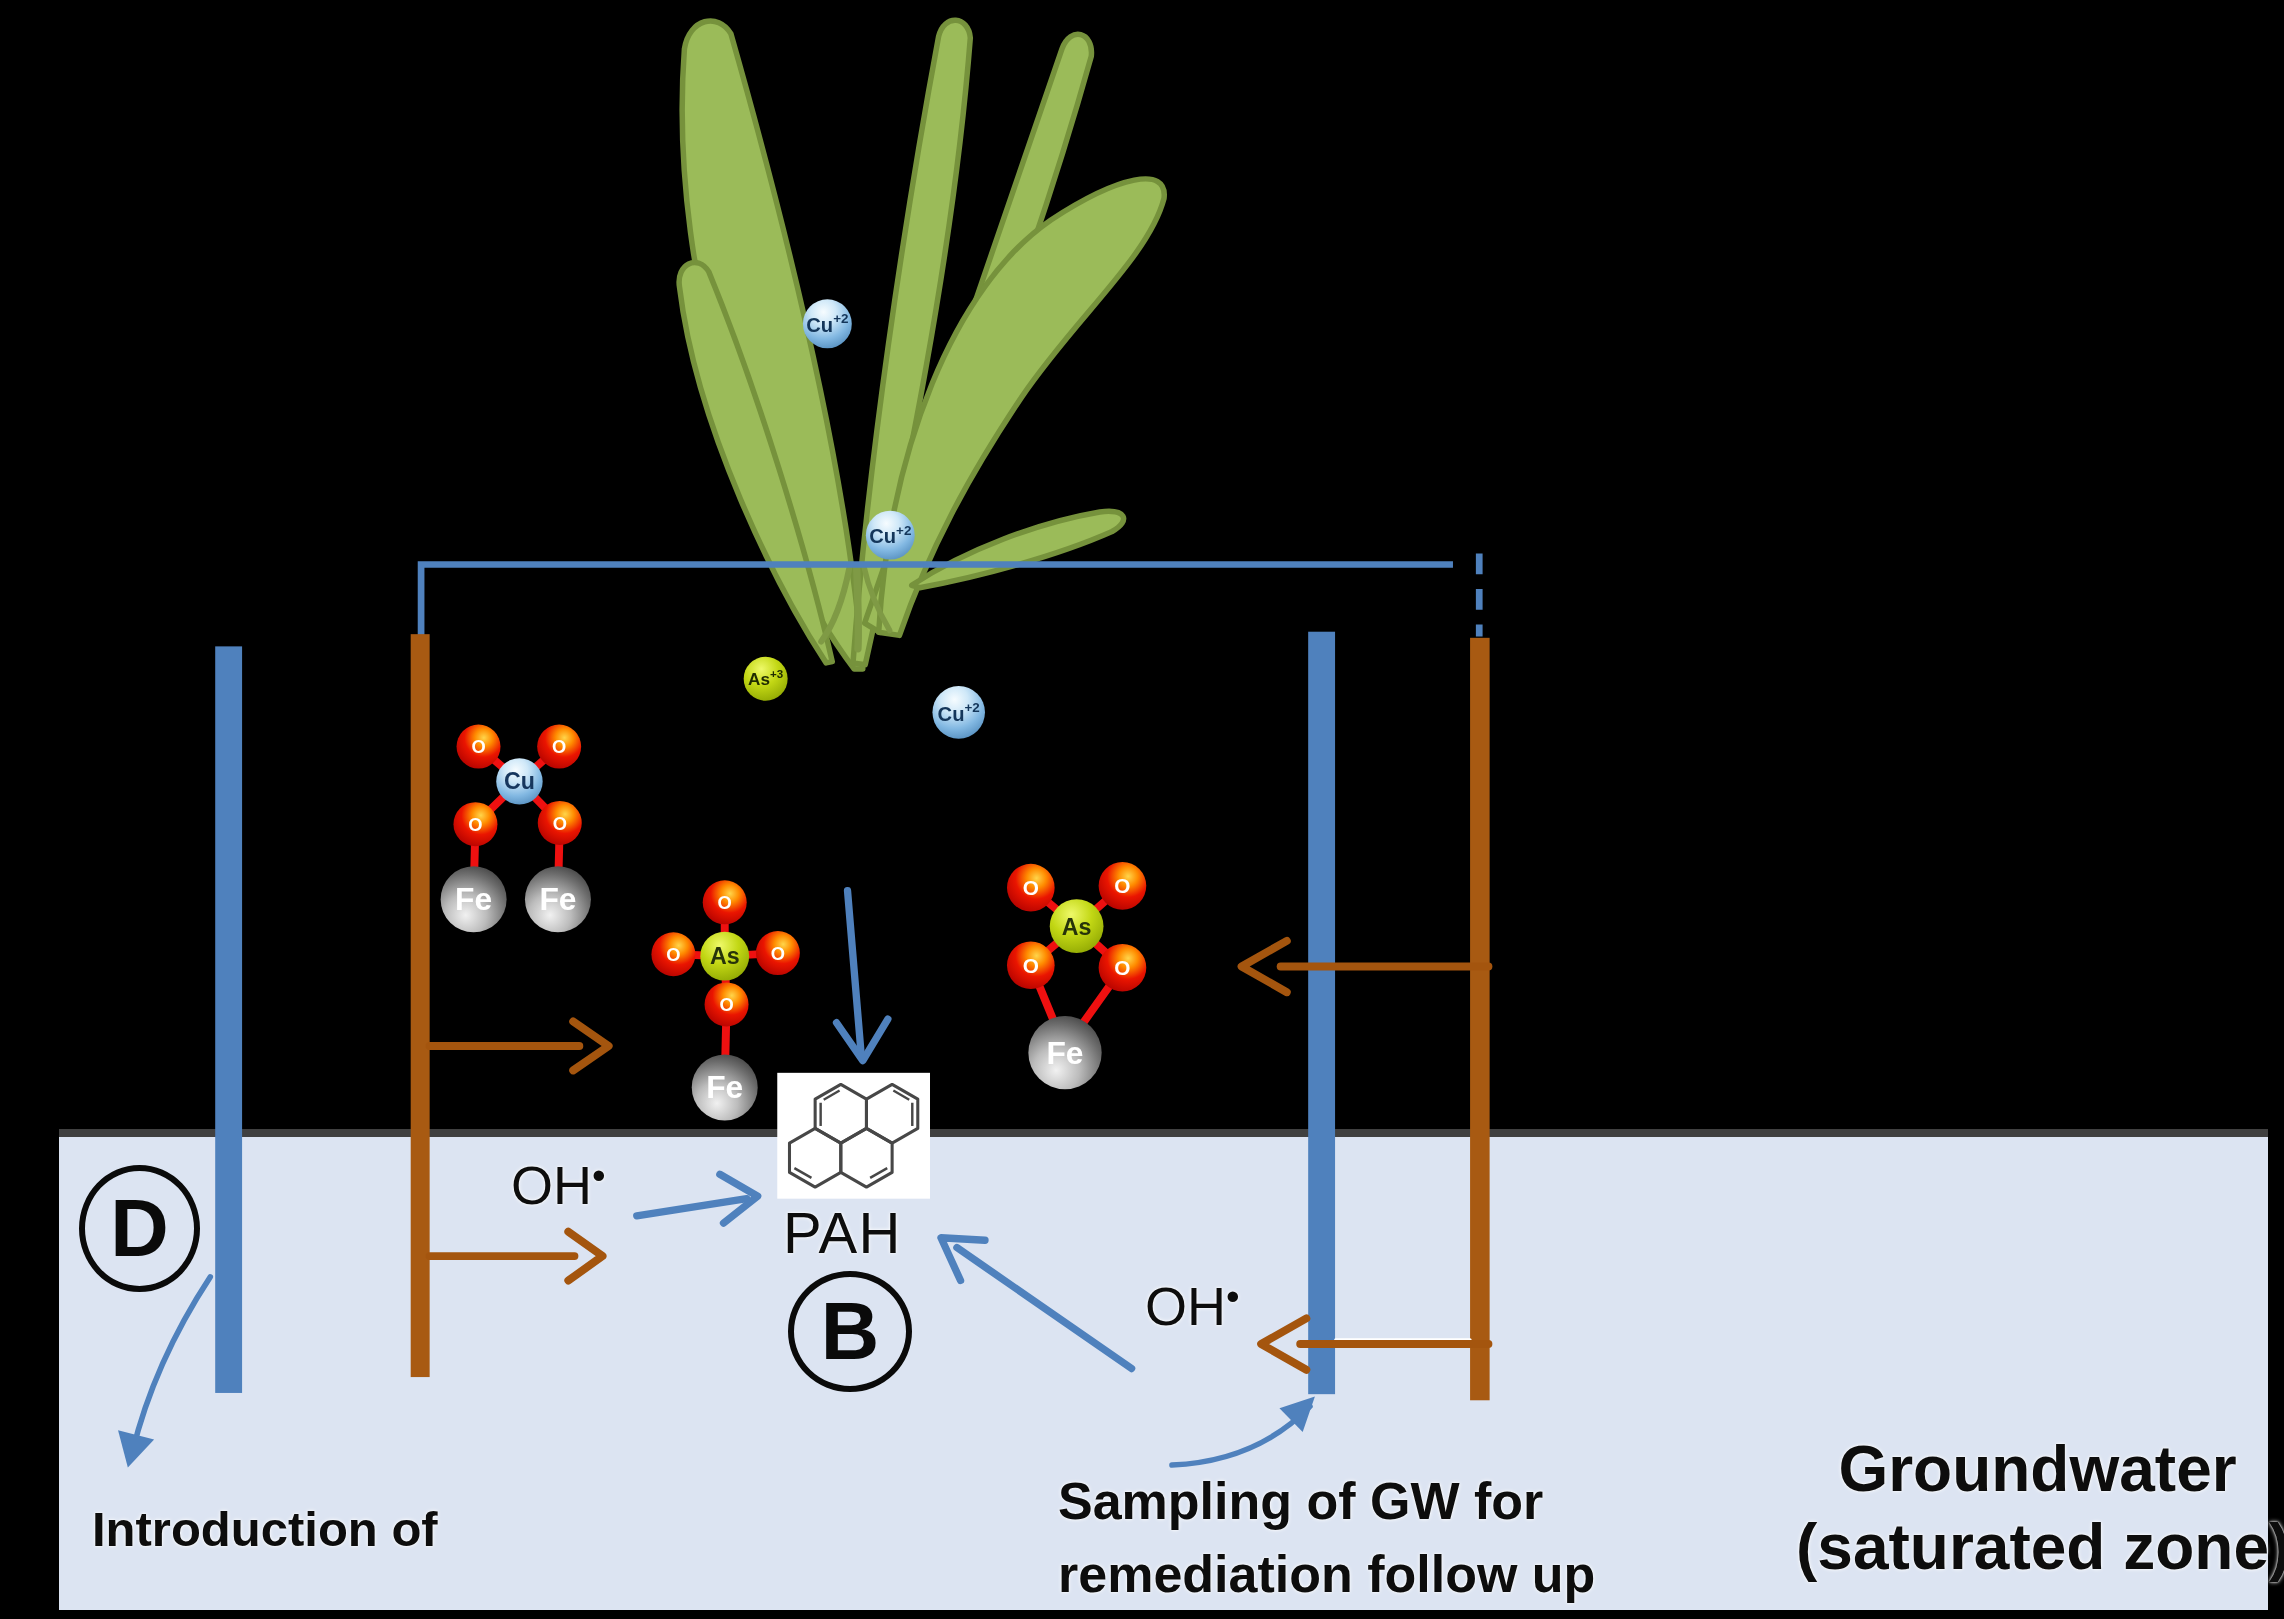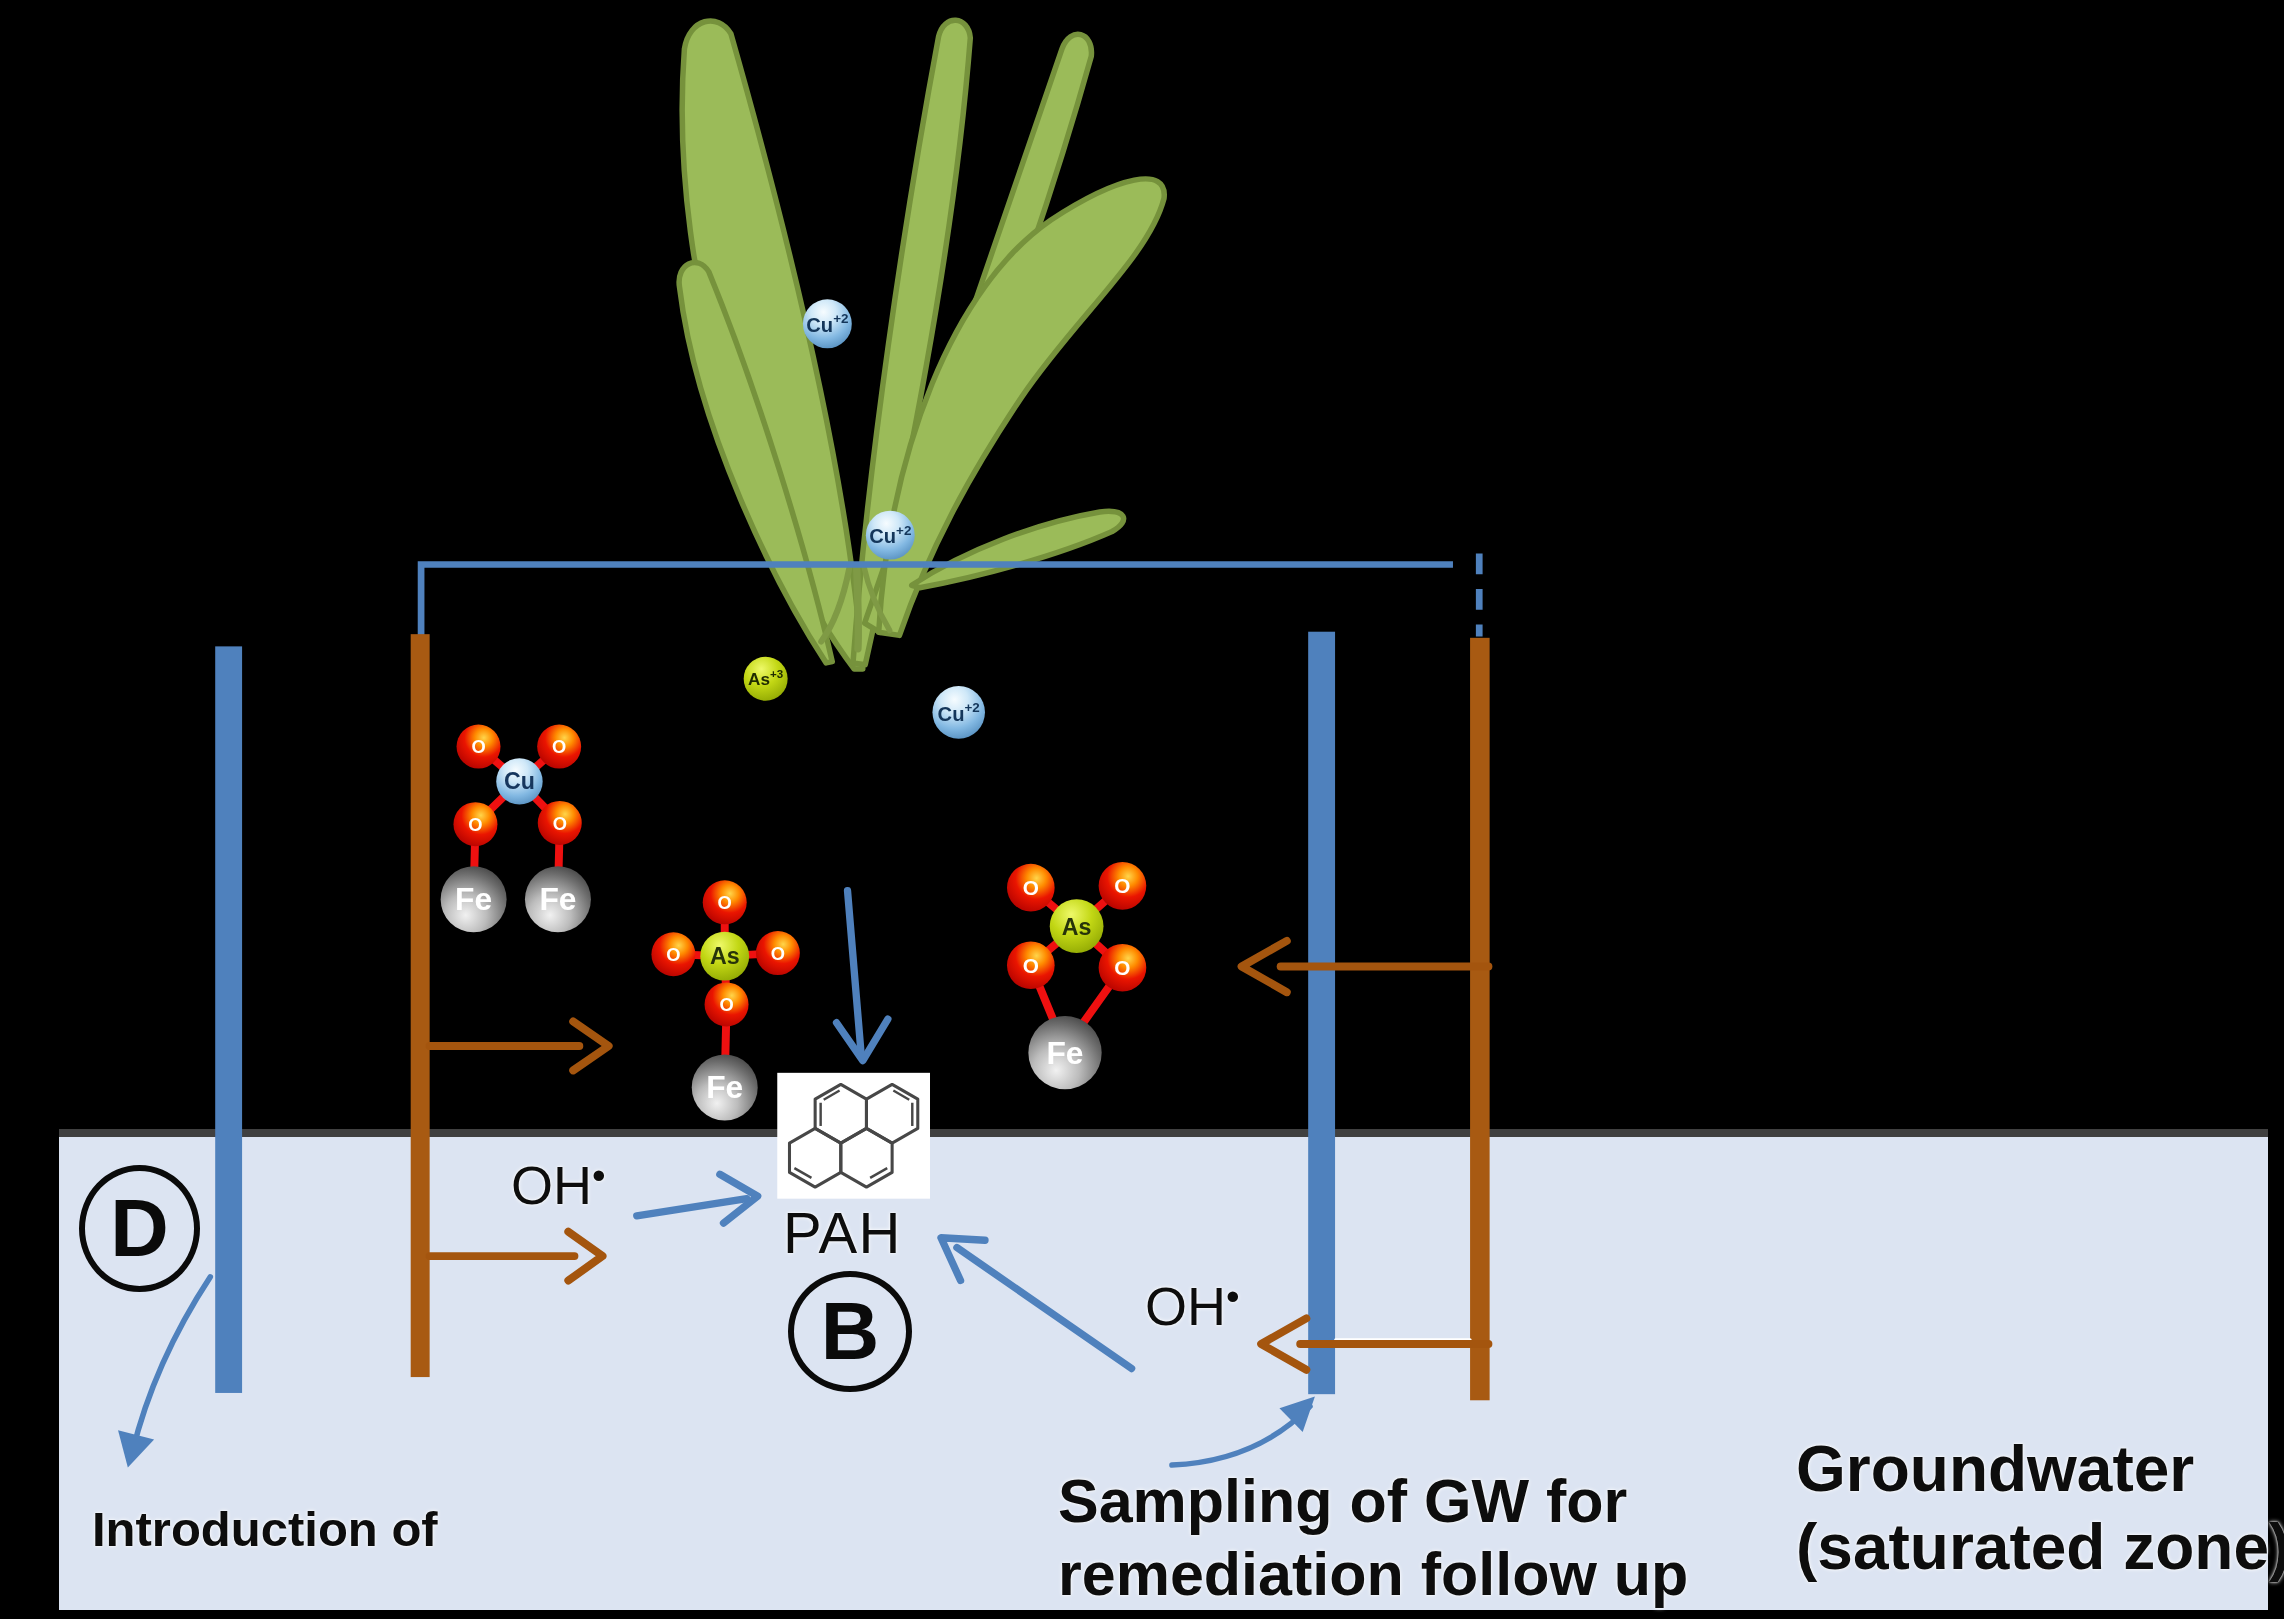--- a/index.html
+++ b/index.html
@@ -14,22 +14,22 @@
     box-sizing:border-box;
   }
   svg.art { position:absolute; left:0; top:0; width:2284px; height:1619px; }
 
   .txt { position:absolute; color:#0d0d0d; white-space:nowrap;
          text-shadow:0 0 4.3px rgba(255,255,255,.95), 0 0 1.8px #ffffff; }
   .oh   { font-size:54px; font-weight:500; }
   .pah-label { font-size:58px; font-weight:500; letter-spacing:1.2px; }
   .ann  { font-weight:700; line-height:1.2; }
   .intro { left:92px; top:1468px; font-size:49px; line-height:59px;margin-top:32px; }
-  .sampling { left:1058px; top:1465px; font-size:61px; line-height:73px; }
-  .gw-label { left:1796px; top:1430px; width:483px; text-align:left;
+  .sampling { left:1058px; top:1465px; font-size:52px; line-height:73px; }
+  .gw-label { left:1796px; top:1430px; width:483px; text-align:center;
               font-size:64px; line-height:78px; font-weight:700; }
   .dot { font-size:0.72em; vertical-align:0.38em; }
 
   .circle-badge {
     position:absolute; border:6.1px solid #0a0a0a; border-radius:50%;
     display:flex; align-items:center; justify-content:center;
     color:#0a0a0a; font-weight:700; font-size:81px; background:transparent;
   }
   .badge-d { left:79px; top:1165px; width:109px; height:115px; }
   .badge-b { left:788px; top:1271px; width:112px; height:109px; }

